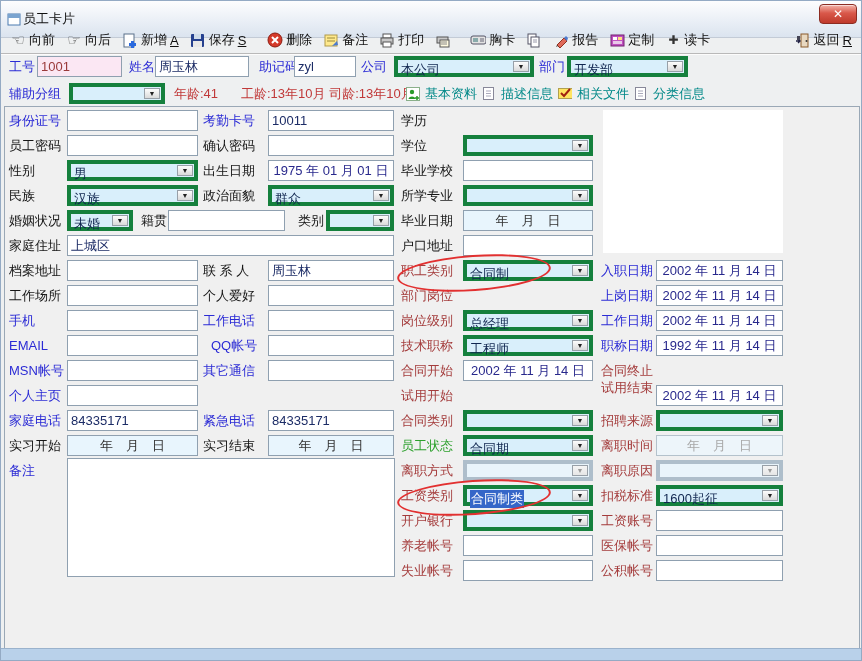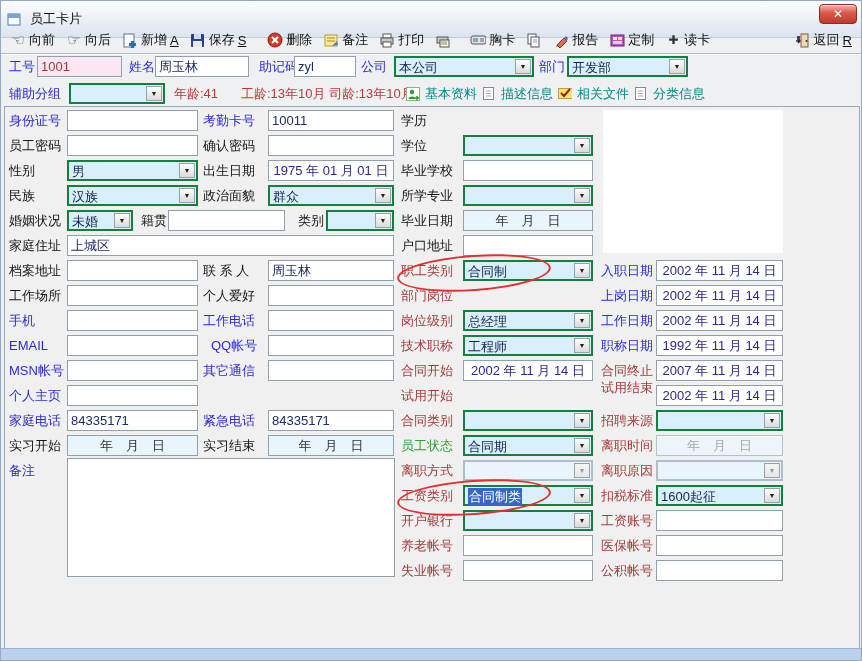--- a/index.html
+++ b/index.html
@@ -1,36 +1,36 @@
 <!DOCTYPE html>
 <html><head>
 <meta charset="utf-8">
 <style>
   html,body{margin:0;padding:0;}
   body{width:862px;height:661px;font-family:"Liberation Sans","DejaVu Sans",sans-serif;background:#b9d1ea;}
   .window{position:relative;width:862px;height:661px;background:#eef0f1;border:1px solid #94aac4;box-sizing:border-box;overflow:hidden;}
-  .titlebar{position:absolute;left:0;top:0;right:0;height:25px;background:linear-gradient(#fdfdfe,#eaeff6 55%,#dbe4ef);border-bottom:1px solid #c3cbd6;display:flex;align-items:center;gap:9px;padding:18px 6px;box-sizing:border-box;}
+  .titlebar{position:absolute;left:0;top:0;right:0;height:25px;background:linear-gradient(#fdfdfe,#eaeff6 55%,#dbe4ef);border-bottom:1px solid #c3cbd6;display:flex;align-items:center;gap:2px;padding:18px 6px;box-sizing:border-box;}
   .title{font-size:13px;color:#101010;}
   .closebtn{position:absolute;right:4px;top:3px;width:36px;height:18px;background:linear-gradient(#f3b4aa,#d9584a 45%,#bf3a2c);border:1px solid #8c2c22;border-radius:4px;color:#fff;font-size:12px;font-weight:bold;display:flex;align-items:center;justify-content:center;box-shadow:inset 0 1px 0 rgba(255,255,255,.55);cursor:default;}
   .toolbar{position:absolute;left:4px;top:27px;right:4px;height:24px;display:flex;align-items:center;gap:5px;padding:0 2px;font-size:13px;color:#101010;}
   .tbtn{display:flex;align-items:center;gap:3px;padding:1px 3px;white-space:nowrap;cursor:default;}
   .tbtn u{text-decoration:underline;}
   .ticon{display:inline-flex;align-items:center;justify-content:center;width:16px;height:16px;}
   .hand-l::before{content:"☜";color:#444;font-size:15px;}
   .hand-r::before{content:"☞";color:#444;font-size:15px;}
   .plus-ico::before{content:"✚";color:#333;font-size:12px;}
   .ret{margin-left:auto;}
   .sep-groove{position:absolute;left:0;right:0;top:52px;height:0;border-top:1px solid #b9b9b9;border-bottom:1px solid #fcfcfc;}
   .main{position:absolute;left:3px;top:105px;width:856px;height:543px;background:#f0f0f0;border:1px solid #9aa8b6;box-sizing:border-box;}
   .bstrip{position:absolute;left:0;right:0;bottom:0;height:11px;background:#b9d1ea;border-top:1px solid #9ab2cc;}
   .lab{position:absolute;font-size:13px;line-height:22px;white-space:nowrap;}
   .lb{color:#2b2bd5;} .lk{color:#161616;} .lm{color:#a43c3c;} .lg{color:#2ca02c;} .lr{color:#c03838;}
   .tb{position:absolute;height:21px;border:1px solid #8fa0b0;background:#fff;font:13px "Liberation Sans","DejaVu Sans",sans-serif;color:#1c2c66;padding:0 3px;box-sizing:border-box;}
   .tb.pink{background:#fbe7f3;color:#9a3a3a;}
-  .dd{position:absolute;height:21px;border:2px solid #15803d;background:#d9effb;box-sizing:border-box;}
+  .dd{position:absolute;height:21px;border:4px solid #15803d;background:#d9effb;box-sizing:border-box;}
   .dd .val{position:absolute;left:3px;top:1px;right:18px;line-height:18px;font-size:13px;color:#10264f;overflow:hidden;white-space:nowrap;}
   .dd .val.sel{right:auto;background:#3566c8;color:#fff;padding:0 1px;}
   .dd .arr{position:absolute;top:1px;right:1px;bottom:1px;width:16px;background:linear-gradient(#fdfdfd,#dadada);border:1px solid #98a0a8;box-sizing:border-box;display:flex;align-items:center;justify-content:center;}
   .dd .arr::after{content:"▼";font-size:7px;color:#222;}
   .dd.dis{background:#e9f4fb;border-color:#aebecb;}
   .dd.dis .arr{background:linear-gradient(#f5f5f5,#e6e6e6);}
   .dd.dis .arr::after{color:#9a9a9a;}
   .date{position:absolute;height:21px;border:1px solid #8fa0b0;background:#fff;box-sizing:border-box;text-align:center;line-height:19px;font-size:13px;color:#28288c;white-space:nowrap;overflow:hidden;}
   .date.empty{background:#e8f5fd;color:#333;}
   .date.disd{background:#edf5fa;color:#a8a8a8;border-color:#b4c2cc;}
@@ -386,21 +386,20 @@
   <div class="dd x3f" style="top:334px">
       <span class="val">工程师</span>
       <span class="arr"></span>
     </div>
   <span class="lab lb x4l" style="top:334px">职称日期</span>
   <div class="date x4f" style="top:334px">1992 年 11 月 14 日</div>
 
   <span class="lab lm x3l" style="top:359px">合同开始</span>
   <div class="date x3f" style="top:359px">2002 年 11 月 14 日</div>
   <span class="lab lm x4l" style="top:359px">合同终止</span>
-  <div class="date x4f" style="top:359px">2007 年 11 月 14 日</div>
 
   <span class="lab lm x3l" style="top:384px">试用开始</span>
   <span class="lab lm x4l" style="top:376px">试用结束</span>
   <div class="date x4f" style="top:384px">2002 年 11 月 14 日</div>
 
   <span class="lab lm x3l" style="top:409px">合同类别</span>
   <div class="dd x3f" style="top:409px">
       <span class="val"></span>
       <span class="arr"></span>
     </div>

